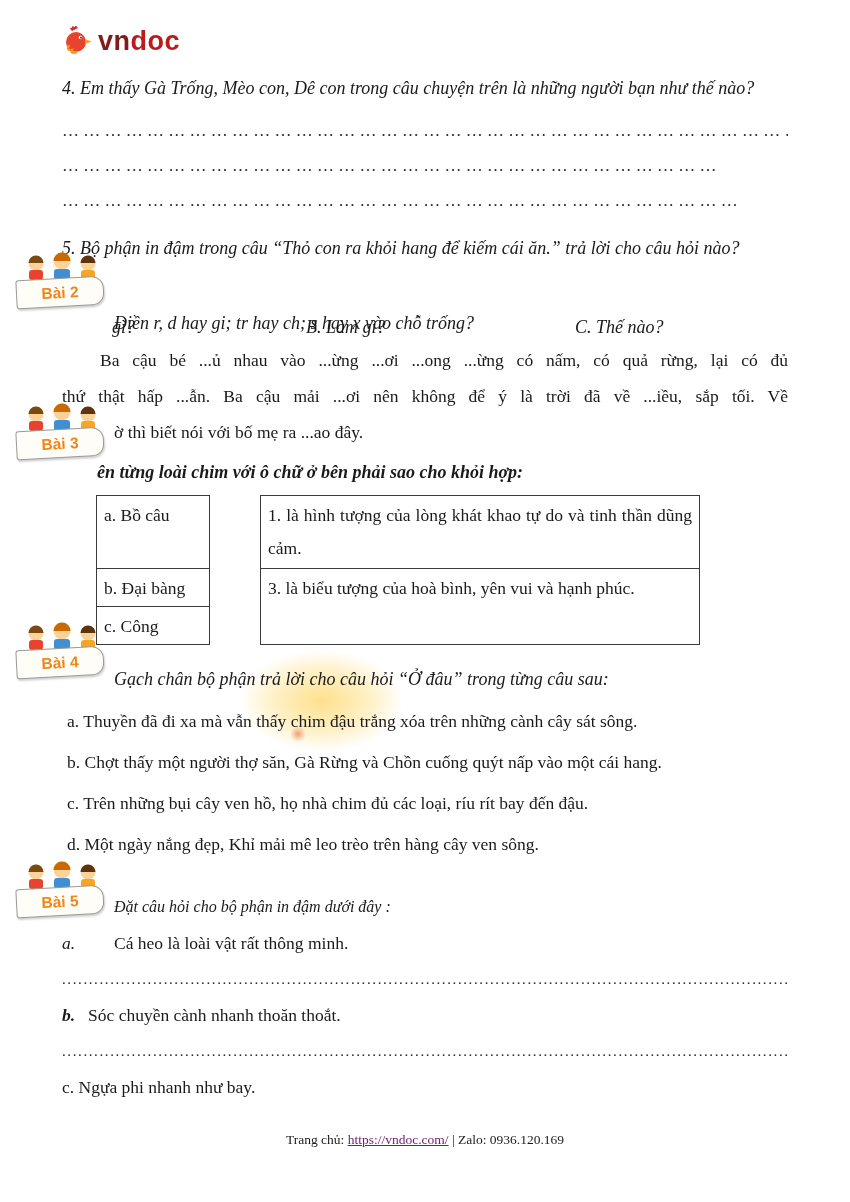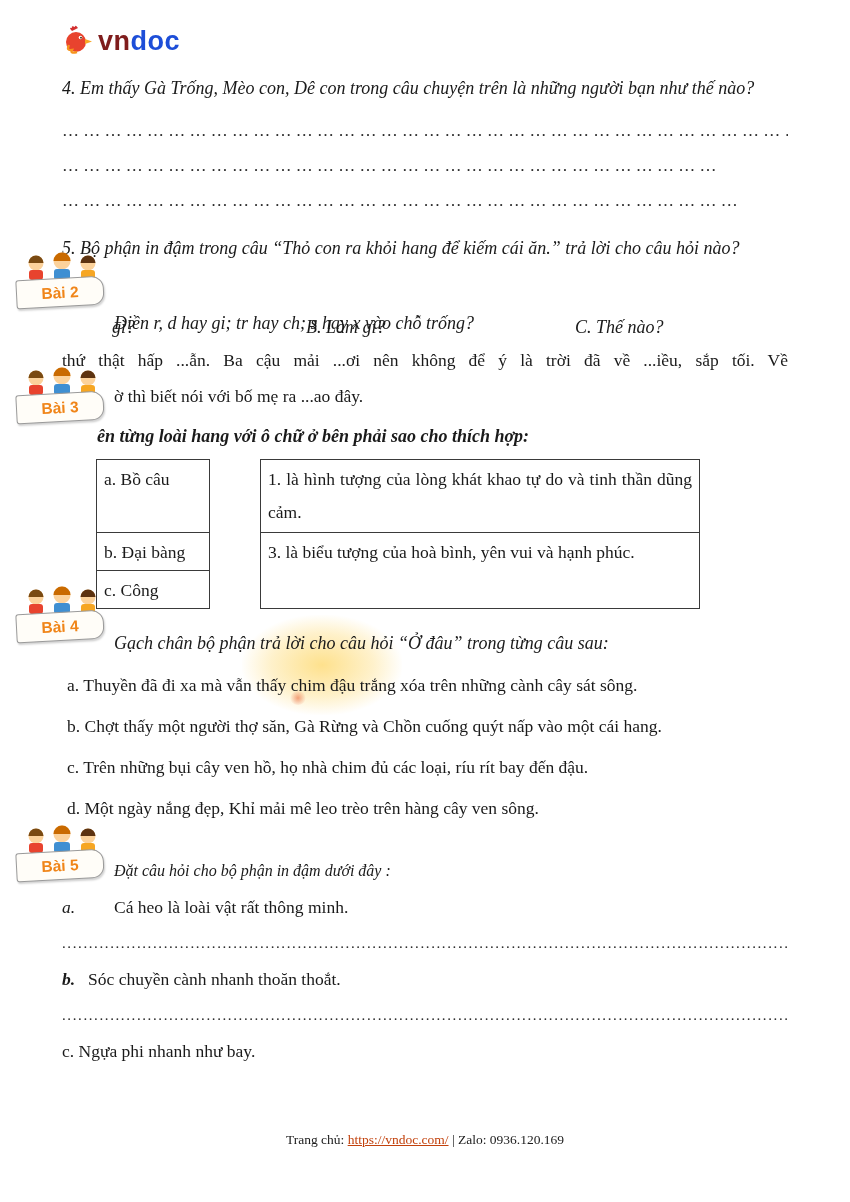--- a/index.html
+++ b/index.html
@@ -7,21 +7,21 @@
     position:relative; width:850px; height:1202px; margin:0 auto;
     background:#ffffff; overflow:hidden;
     font-family:"Liberation Serif", serif; color:#1a1a1a;
   }
   .content { position:relative; padding:24px 62px 0 62px; }
 
   
   .logo { display:flex; align-items:center; height:34px; margin-bottom:12px; }
   .logo-text { font-family:"Liberation Sans", sans-serif; font-weight:bold; font-size:27px; letter-spacing:.5px; margin-left:4px; }
   .logo-vn { color:#7f1d1d; }
-  .logo-doc { color:#1d4ed8; }
+  .logo-doc { color:#b91c1c; }
 
   
   .q { font-style:italic; font-size:18px; line-height:37px; margin:12px 0 0 0; text-align:justify; }
   .b { font-weight:normal; }
 
   .dotgroup { margin-top:6px; }
   .dotline { font-size:17px; line-height:35px; white-space:nowrap; overflow:hidden; color:#2a2a2a; }
   .w1 { width:726px; } .w2 { width:653px; } .w3 { width:676px; }
 
   .options { position:relative; height:36px; font-style:italic; font-size:18px; margin-top:2px; }
@@ -70,21 +70,21 @@
   .blob-dot { position:absolute; left:228px; top:66px; width:16px; height:14px; border-radius:50%; z-index:1;
     background:radial-gradient(circle, rgba(232,90,40,.55) 0%, rgba(232,90,40,0) 75%); }
 
   .bai5-title { font-style:italic; font-size:16px; line-height:37px; margin:26px 0 0 0; padding-left:52px; }
   .ans-row { display:flex; font-size:17.5px; line-height:36px; }
   .ans-label-a { width:52px; font-style:italic; }
   .ans-label-b { width:26px; font-weight:bold; font-style:italic; }
   .fine { font-size:15px; letter-spacing:1.6px; line-height:36px; white-space:nowrap; overflow:hidden; width:726px; color:#2a2a2a; }
 
   .footer { position:absolute; left:0; right:0; top:1132px; text-align:center; font-size:13.5px; color:#1a1a1a; }
-  .footer a { color:#c2410c; text-decoration:underline; cursor:pointer; }
+  .footer a { color:#701a75; text-decoration:underline; cursor:pointer; }
 </style>
 </head>
 <body>
 
 <div class="page">
   <div class="content">
 
     <div class="logo">
       <svg class="logo-icon" width="32" height="32" viewBox="0 0 32 32">
         <path d="M10 6 Q6 2 10 3 Q9 0 13 2 Q13 -1 16 3 Z" fill="#d32f2f"></path>
@@ -126,20 +126,21 @@
             <path d="M60.5 12 a7.5 7.5 0 0 1 15 0 Z" fill="#5d3310"></path>
             <rect x="61" y="19" width="14" height="10" rx="3" fill="#f6a623"></rect>
         </svg>
         <div class="ribbon">
             <span class="lbl">Bài 2</span>
           </div>
       </div>
       <p class="instr"><span>Điền </span><span class="b">r, d</span><span> hay </span><span class="b">gi</span><span>; </span><span class="b">tr</span><span> hay </span><span class="b">ch</span><span>; </span><span class="b">s</span><span> hay </span><span class="b">x</span><span> vào chỗ trống?</span></p>
 
       <div class="passage">
+        <div class="p-just p-ind">Ba cậu bé ...ủ nhau vào ...ừng ...ơi ...ong ...ừng có nấm, có quả rừng, lại có đủ</div>
         <div class="p-just">thứ thật hấp ...ẫn. Ba cậu mải ...ơi nên không để ý là trời đã về ...iều, sắp tối. Về</div>
         <div class="p-frag">ờ thì biết nói với bố mẹ ra ...ao đây.</div>
       </div>
     </div>
 
     <div class="section">
       <div class="badge" style="top:-50px;">
         <svg class="kids" width="86" height="30" viewBox="0 0 86 30">
           <circle cx="16" cy="12" r="7.5" fill="#fcd29b"></circle>
             <path d="M8.5 12 a7.5 7.5 0 0 1 15 0 Z" fill="#7a4a12"></path>
@@ -148,21 +149,21 @@
             <path d="M33.5 10 a8.5 8.5 0 0 1 17 0 Z" fill="#c96a00"></path>
             <rect x="34" y="18" width="16" height="11" rx="3" fill="#3f8fd2"></rect>
           <circle cx="68" cy="12" r="7.5" fill="#fcd29b"></circle>
             <path d="M60.5 12 a7.5 7.5 0 0 1 15 0 Z" fill="#5d3310"></path>
             <rect x="61" y="19" width="14" height="10" rx="3" fill="#f6a623"></rect>
         </svg>
         <div class="ribbon">
             <span class="lbl">Bài 3</span>
           </div>
       </div>
-      <p class="bai3-title">ên từng loài hang với ô chữ ở bên phải sao cho thích hợp:</p>
+      <p class="bai3-title">ên từng loài chim với ô chữ ở bên phải sao cho khỏi hợp:</p>
 
       <div class="match">
         <div class="tbl tbl-left">
           <div class="row r1">a. Bồ câu</div>
           <div class="row r2">b. Đại bàng</div>
           <div class="row r3">c. Công</div>
         </div>
         <div class="tbl tbl-right">
           <div class="row r1">1. là hình tượng của lòng khát khao tự do và tinh thần dũng cảm.</div>
           <div class="row r3">3. là biểu tượng của hoà bình, yên vui và hạnh phúc.</div>

